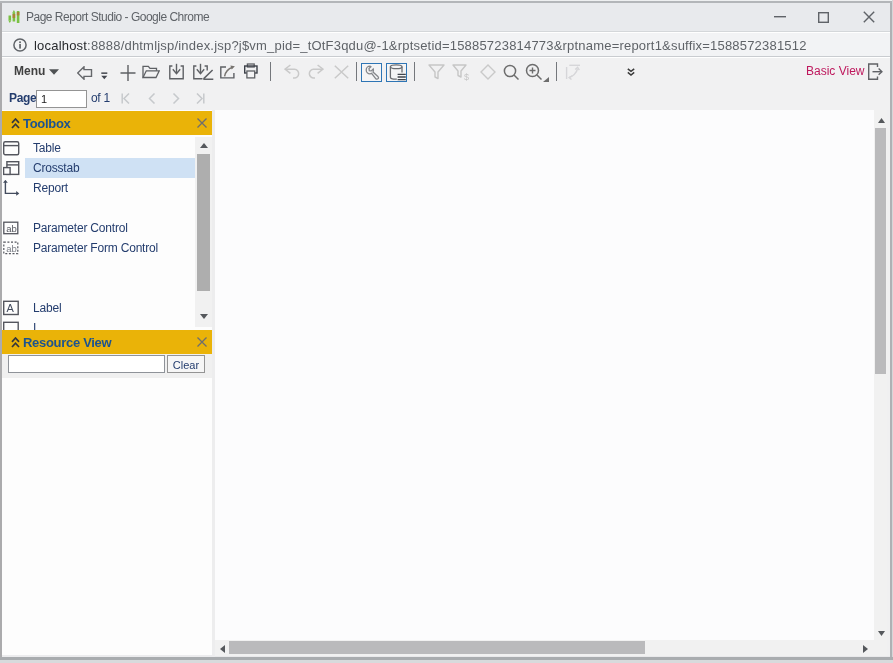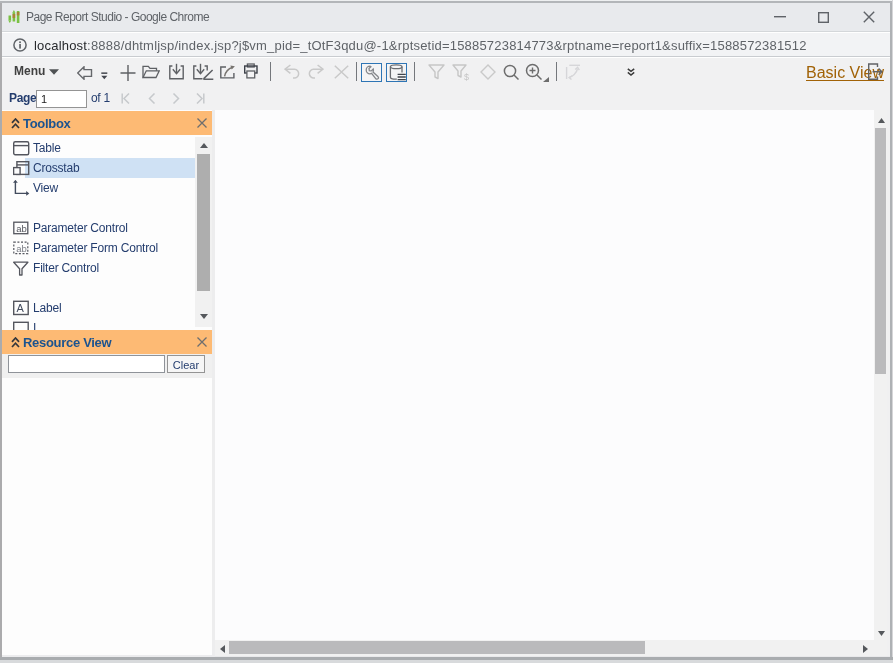--- a/index.html
+++ b/index.html
@@ -21,28 +21,28 @@
 #pagerow { left:1px; top:86px; width:890px; height:24px; background:#f1f1f2; }
 #menu-label { left:14px; top:64px; font-size:12px; font-weight:bold; color:#404040; }
 .sep { position:absolute; top:62px; width:1px; height:19px; background:#74777c; }
 
 #page-label { left:9px; top:91px; font-size:12px; color:#243d6e; letter-spacing:-0.3px;font-weight:bold; }
 #page-input { left:36px; top:90px; width:51px; height:18px; background:#fff; border:1px solid #949494; font-size:11px; color:#222; padding-left:4px; padding-top:2px; }
 #of-label { left:91px; top:91px; font-size:12px; color:#243d6e; letter-spacing:-0.3px; }
 
 
 #panel { left:1px; top:110px; width:213px; height:545px; background:#fdfdfd; }
-.phead { position:absolute; left:0; width:213px; height:24px; background:#fdba74; }
+.phead { position:absolute; left:0; width:213px; height:24px; background:#eab308; }
 .phead .cap { position:absolute; left:22px; top:5px; font-size:13px; font-weight:bold; color:#1c538f; letter-spacing:-0.3px; }
 #tb-head { top:1px; }
 #rv-head { top:220px;text-align:center; }
 #tb-list { position:absolute; left:0; top:27px; width:194px; height:190px; background:#fdfdfd; }
 .item { position:absolute; left:0; width:194px; height:20px; font-size:12px; color:#243d6e; }
 .item .lbl { position:absolute; left:32px; top:3px; letter-spacing:-0.2px; }
-.item .ic { position:absolute; left:12px; top:2px; }
+.item .ic { position:absolute; left:2px; top:2px; }
 .item.sel { background:linear-gradient(to right, #fdfdfd 24px, #cfe1f4 24px); }
 
 #searchrow { position:absolute; left:0; top:244px; width:213px; height:24px; background:#f0f0f0; }
 #searchbox { position:absolute; left:7px; top:1px; width:157px; height:18px; background:#fff; border:1px solid #8f9399; }
 #clearbtn { position:absolute; left:166px; top:1px; width:38px; height:18px; background:#f6f6f6; border:1px solid #949494; font-size:11px; color:#243d6e; text-align:center; padding-top:3px; }
 #rv-body { position:absolute; left:0; top:268px; width:211px; height:277px; background:#fdfdfd; }
 #tb-sb { position:absolute; left:194px; top:27px; width:17px; height:190px; background:#f1f1f1; }
 #tb-sb-thumb { position:absolute; left:2px; top:17px; width:13px; height:137px; background:#aeaeae; }
 #panel-divider { left:212px; top:110px; width:3px; height:545px; background:#ededee; }
 #panel-bottom { left:1px; top:655px; width:214px; height:2px; background:#ececee; }
@@ -190,21 +190,21 @@
       <path d="M1.6 4 L1.6 16" stroke="#d6d6d9" stroke-width="1.4"></path>
       <path d="M4.3 2.3 L15 2.3" stroke="#d6d6d9" stroke-width="1.4"></path>
       <path d="M4.5 14.3 C7.5 13.5 11.5 10.5 12.4 6" fill="none" stroke="#d6d6d9" stroke-width="1.4"></path>
       <path d="M10.2 6.5 L12.6 4.3 L14.3 7.2" fill="none" stroke="#d6d6d9" stroke-width="1.4"></path>
       <path d="M7.5 12.5 L4.1 14.6 L6.5 16.5" fill="none" stroke="#d6d6d9" stroke-width="1.4"></path>
     </svg>
   <svg class="abs" style="left:627px;top:68px" width="8" height="8" viewBox="0 0 8 8">
       <path d="M0.8 0.8 L4 3.4 L7.2 0.8" fill="none" stroke="#3b3b3b" stroke-width="1.5"></path>
       <path d="M0.8 4.4 L4 7 L7.2 4.4" fill="none" stroke="#3b3b3b" stroke-width="1.5"></path>
     </svg>
-  <div class="abs" style="left:806px;top:64px;font-size:16px;color:#a16207;text-decoration:underline;text-underline-offset:2px">Basic View</div>
+  <div class="abs" style="left:806px;top:64px;font-size:12px;color:#be185d;text-underline-offset:2px">Basic View</div>
   <svg class="abs" style="left:868px;top:63px" width="15" height="18" viewBox="0 0 15 18">
       <path d="M9.5 4 L9.5 1 L0.7 1 L0.7 16.3 L9.5 16.3 L9.5 13.4" fill="none" stroke="#606266" stroke-width="1.4"></path>
       <path d="M4.5 8.7 L13 8.7" stroke="#606266" stroke-width="1.4"></path>
       <path d="M10.6 5.6 L13.9 8.7 L10.6 11.8" fill="none" stroke="#606266" stroke-width="1.4"></path>
     </svg>
   <div class="abs" id="page-label">Page</div>
   <div class="abs" id="page-input">1</div>
   <div class="abs" id="of-label">of 1</div>
   <svg class="abs" style="left:121px;top:93px" width="9" height="11" viewBox="0 0 9 11">
       <path d="M1.2 0.5 L1.2 10.5" stroke="#c6c9cc" stroke-width="1.5"></path>
@@ -252,47 +252,39 @@
           <span class="lbl">Table</span>
         </div>
       <div class="item" style="top:41px">
           <span class="ic">
         <svg width="17" height="16" viewBox="0 0 17 16">
               <path d="M2.4 2 L2.4 13.4 L14 13.4" fill="none" stroke="#434c5e" stroke-width="1.4"></path>
               <path d="M0 2.8 L2.4 -0.2 L4.8 2.8 Z" fill="#434c5e"></path>
               <path d="M16.3 13.4 L13.2 11 L13.2 15.8 Z" fill="#434c5e"></path>
             </svg>
         </span>
-          <span class="lbl">View</span>
+          <span class="lbl">Report</span>
         </div>
       <div class="item" style="top:81px">
           <span class="ic">
         <svg width="17" height="16" viewBox="0 0 17 16">
               <rect x="0.8" y="2.2" width="14" height="11.5" fill="none" stroke="#54565e" stroke-width="1.3"></rect>
               <text x="3.2" y="11.5" font-size="9.5" fill="#54565e" font-family="Liberation Sans">ab</text>
             </svg>
         </span>
           <span class="lbl">Parameter Control</span>
         </div>
       <div class="item" style="top:101px">
           <span class="ic">
         <svg width="17" height="16" viewBox="0 0 17 16">
               <rect x="0.8" y="2.2" width="14" height="11.5" fill="none" stroke="#54565e" stroke-width="1.2" stroke-dasharray="2 1.6"></rect>
               <text x="3.2" y="11.5" font-size="9.5" fill="#7b7e86" font-family="Liberation Sans">ab</text>
             </svg>
         </span>
           <span class="lbl">Parameter Form Control</span>
-        </div>
-      <div class="item" style="top:121px">
-          <span class="ic">
-        <svg width="17" height="16" viewBox="0 0 17 16">
-              <path d="M0.7 2.2 L14.9 2.2 L9 8.7 L9 15 L6.6 15 L6.6 8.7 Z" fill="none" stroke="#54565e" stroke-width="1.3" stroke-linejoin="round"></path>
-            </svg>
-        </span>
-          <span class="lbl">Filter Control</span>
         </div>
       <div class="item" style="top:161px">
           <span class="ic">
         <svg width="17" height="16" viewBox="0 0 17 16">
               <rect x="0.7" y="1.3" width="14.5" height="13.2" fill="none" stroke="#54565e" stroke-width="1.4"></rect>
               <text x="3.6" y="12.3" font-size="11" fill="#434c5e" font-family="Liberation Sans">A</text>
             </svg>
         </span>
           <span class="lbl">Label</span>
         </div>

